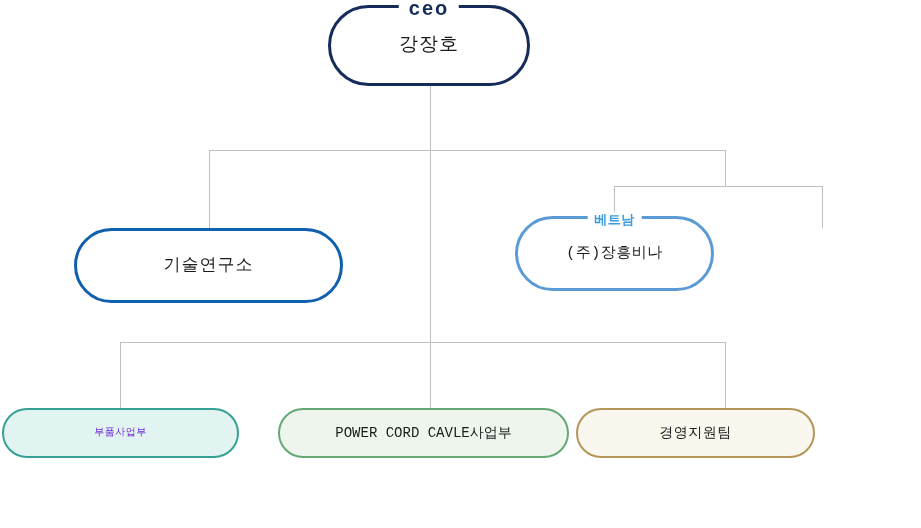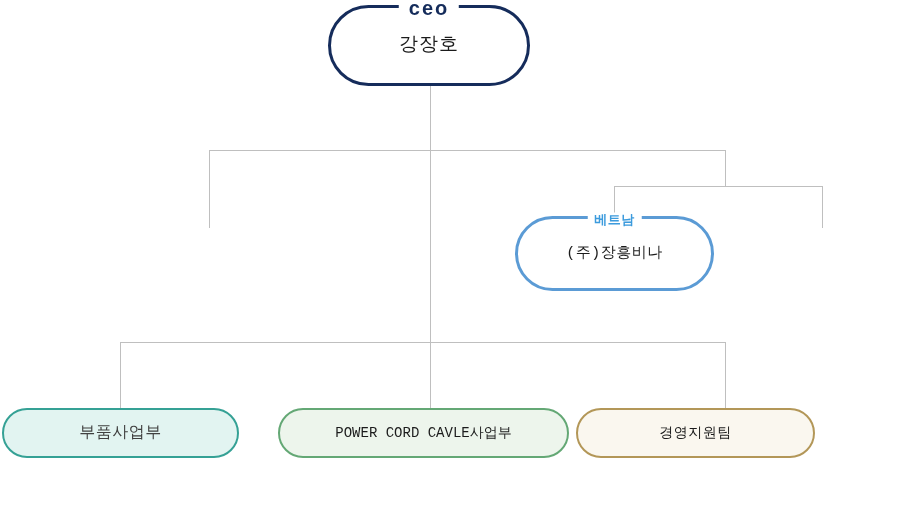--- a/index.html
+++ b/index.html
@@ -135,22 +135,22 @@
   #node-parts {
     left: 2px;
     top: 408px;
     width: 237px;
     height: 50px;
     border-width: 2px;
     border-color: #35A195;
     background: #E2F4F1;
   }
   #node-parts .node-label {
-    font-size: 16px;
-    color: #404040;
+    font-size: 10px;
+    color: #6d28d9;
     letter-spacing: 0.5px;
   }
 
   #node-powercord {
     left: 278px;
     top: 408px;
     width: 291px;
     height: 50px;
     border-width: 2px;
     border-color: #64A875;
@@ -203,20 +203,23 @@
       <line x1="120.5" y1="342" x2="120.5" y2="408"></line>
       <line x1="725.5" y1="342" x2="725.5" y2="408"></line>
     </g>
   </svg>
 
   <div class="node" id="node-ceo">
     <span class="node-caption">ceo</span>
     <span class="node-label">강장호</span>
   </div>
 
+  <div class="node" id="node-rnd">
+    <span class="node-label">기술연구소</span>
+  </div>
 
   <div class="node" id="node-vietnam">
     <span class="node-caption">베트남</span>
     <span class="node-label">(주)장흥비나</span>
   </div>
 
 
   <div class="node" id="node-parts">
     <span class="node-label">부품사업부</span>
   </div>

